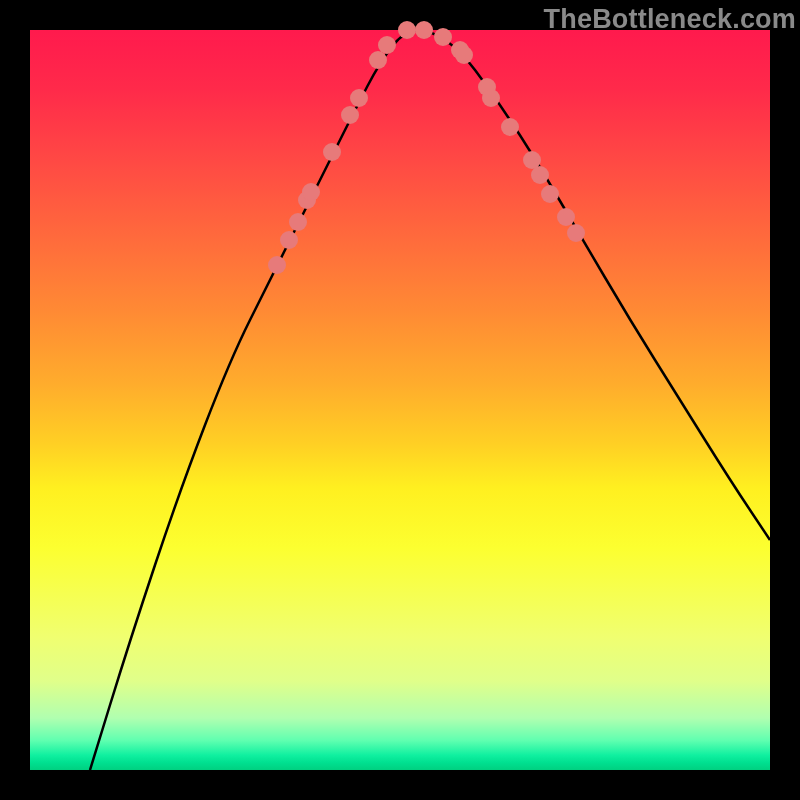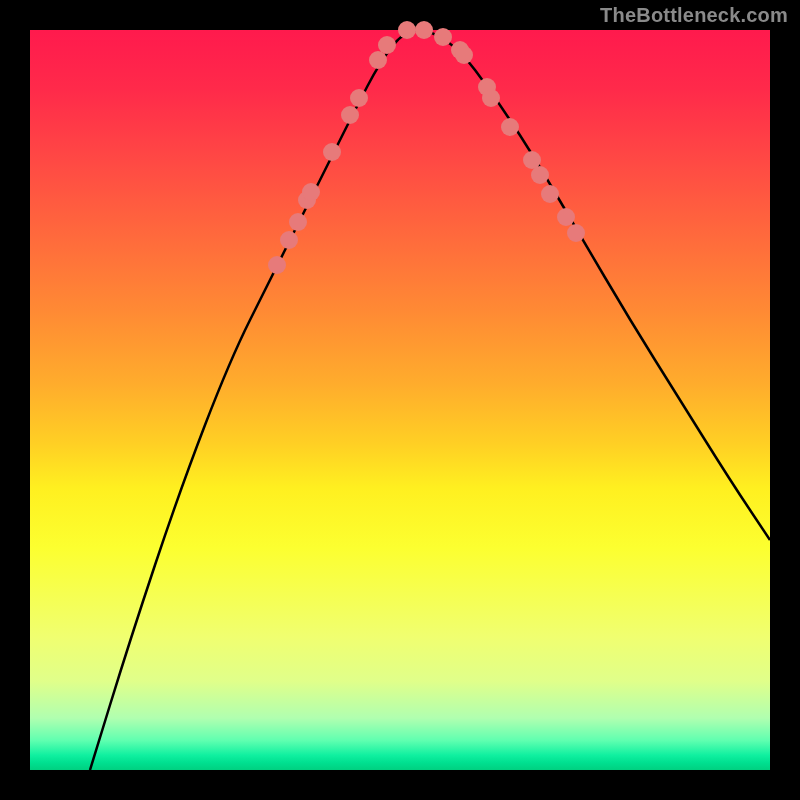--- a/index.html
+++ b/index.html
@@ -33,23 +33,23 @@
       #b0ffb0 93%,
       #60ffb0 96%,
       #10f0a0 98%,
       #00e090 99%,
       #00d080 100%
     );
   }
   .watermark {
     position: absolute;
     top: 4px;
-    right: 12px;
+    right: 4px;
     font-family: Arial, Helvetica, sans-serif;
-    font-size: 20px;
+    font-size: 27px;
     font-weight: bold;
     color: #8a8a8a;
     letter-spacing: 0.2px;
   }
   svg.curve {
     position: absolute;
     left: 0;
     top: 0;
     width: 740px;
     height: 740px;

